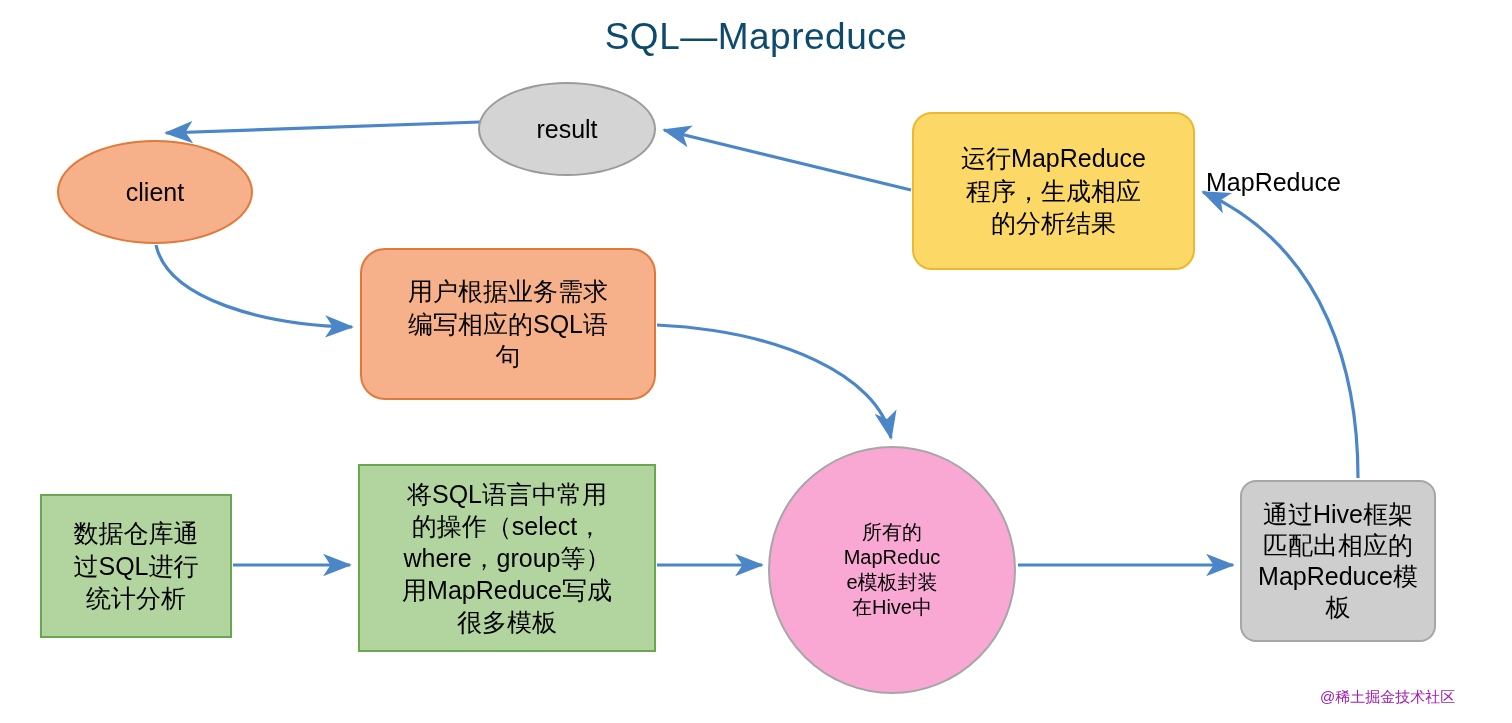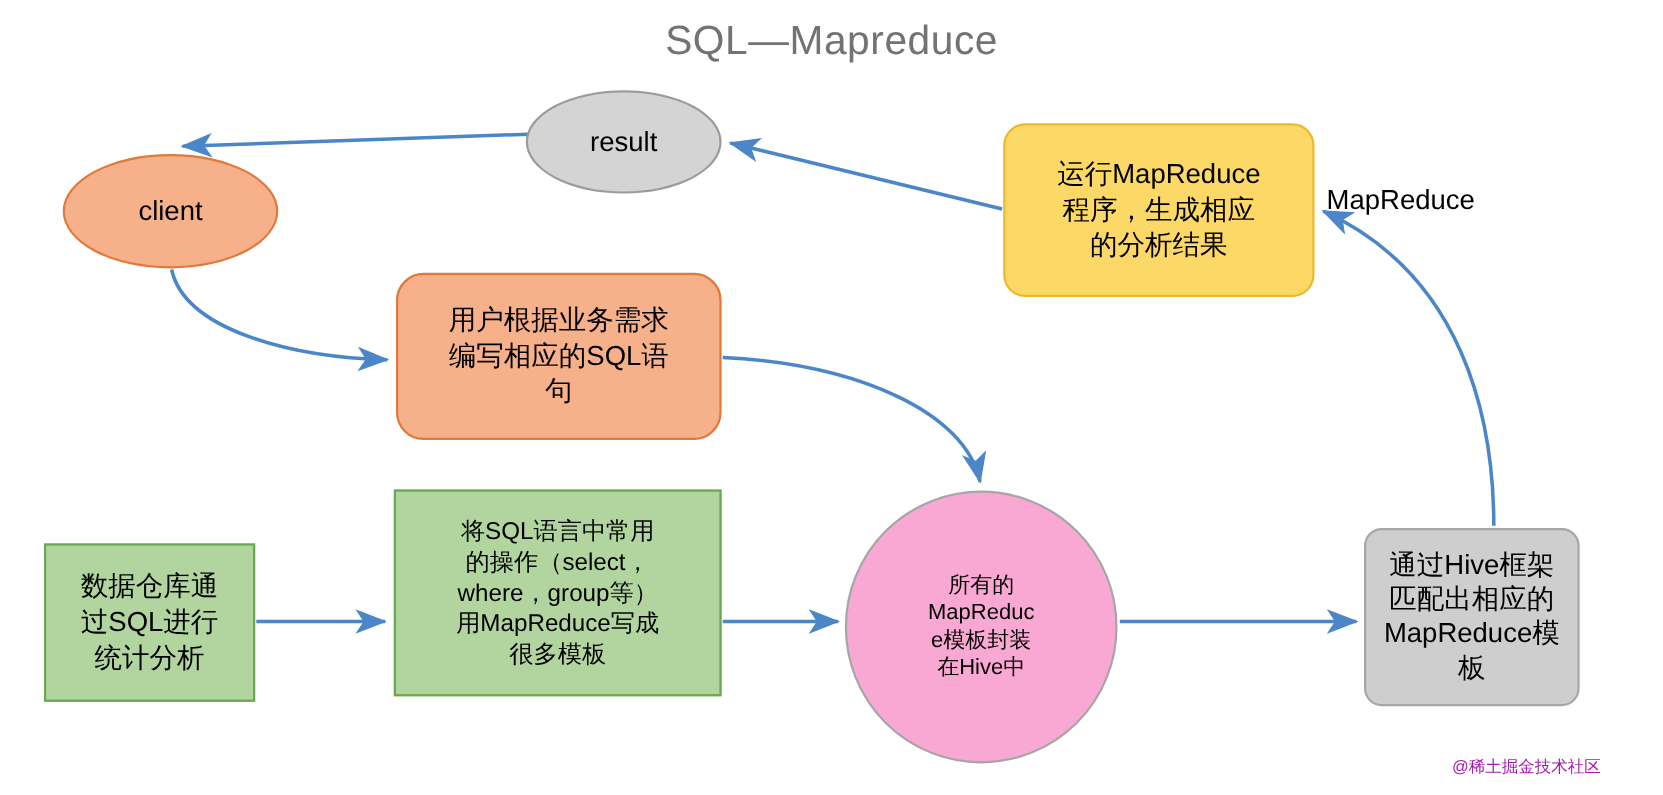--- a/index.html
+++ b/index.html
@@ -38,21 +38,21 @@
   }
 
   
   #title {
     position: absolute;
     left: 0;
     top: 16px;
     width: 1512px;
     text-align: center;
     font-size: 37px;
-    color: #737373;
+    color: #0c4a6e;
     letter-spacing: 0.5px;
     z-index: 6;
   }
 
   
   #client {
     left: 57px;
     top: 140px;
     width: 196px;
     height: 104px;
@@ -126,26 +126,26 @@
     top: 494px;
     width: 192px;
     height: 144px;
     background: #b2d5a0;
     border: 2px solid #6aa84f;
     font-size: 25px;
     line-height: 1.3;
   }
   #template-box {
     left: 358px;
-    top: 445px;
+    top: 464px;
     width: 298px;
     height: 188px;
     background: #b2d5a0;
     border: 2px solid #6aa84f;
-    font-size: 22px;
+    font-size: 25px;
     line-height: 1.28;
   }
 
   
   #mapreduce-edge-label {
     position: absolute;
     left: 1206px;
     top: 168px;
     font-size: 25px;
     color: #000000;

